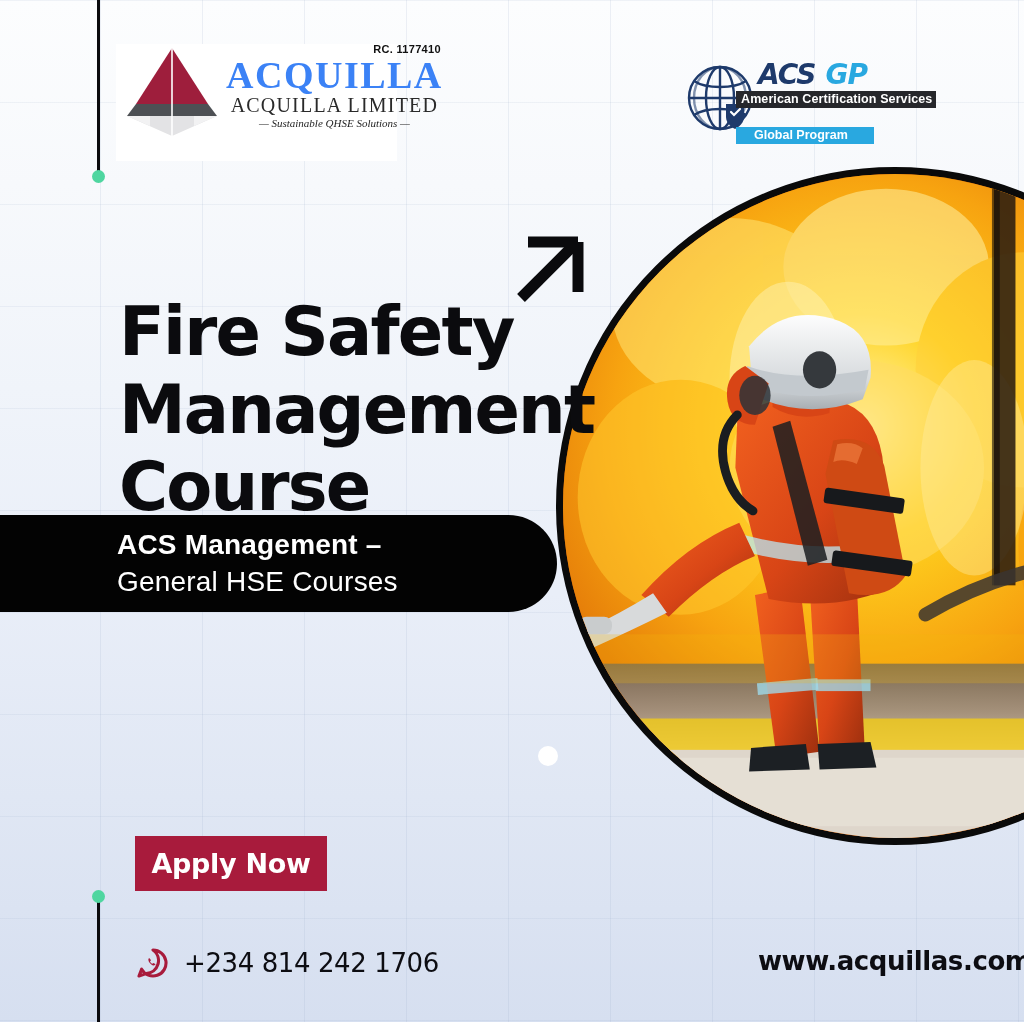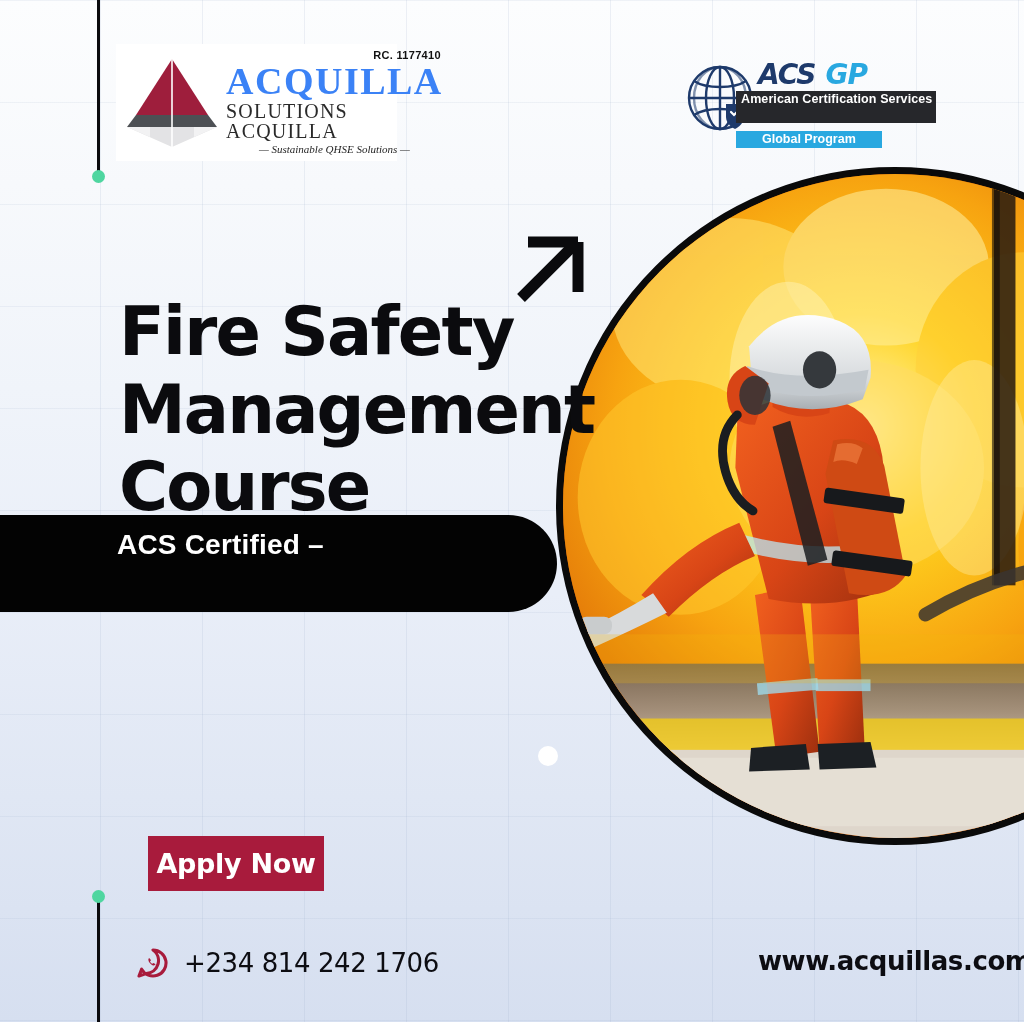--- a/index.html
+++ b/index.html
@@ -66,21 +66,20 @@
     background: #ffffff;
   }
 
   
   #acquilla-logo {
     position: absolute;
     left: 116px; top: 44px;
     width: 281px; height: 117px;
     background: #ffffff;
     display: flex;
-    align-items: center;
     padding-left: 6px;
   }
   #acquilla-mark { width: 100px; height: 96px; flex: none; }
   #acquilla-words {
     margin-left: 4px;
     display: flex;
     flex-direction: column;
     align-items: center;
     line-height: 1;
   }
@@ -132,35 +131,35 @@
     font-family: "DejaVu Sans", sans-serif;
     font-style: italic;
   }
   #acs-initials .acs { color: #1e3a6b; }
   #acs-initials .gp  { color: #29a8e0; margin-left: 10px; }
   #acs-american {
     background: #26272b;
     color: #ffffff;
     font-size: 12.5px;
     font-weight: bold;
-    padding: 1px 4px 17px 5px;
+    padding: 1px 4px 2px 5px;
     display: inline-block;
     letter-spacing: .1px;
     white-space: nowrap;
     margin-left: -22px;
   }
   #acs-global {
     background: #29a8e0;
     color: #ffffff;
     font-size: 12.5px;
     font-weight: bold;
-    padding: 1px 26px 2px 26px;
+    padding: 1px 26px 2px 18px;
     display: inline-block;
     margin-left: -22px;
-    margin-top: 8px;
+    margin-top: 19px;
     white-space: nowrap;
   }
 
   
   #arrow-icon { position: absolute; left: 512px; top: 228px; width: 80px; height: 80px; }
 
   
   #hero-circle {
     position: absolute;
     left: 556px; top: 167px;
@@ -222,22 +221,22 @@
     font-weight: bold;
     color: #b41d46;
     line-height: 1.36;
     letter-spacing: -.2px;
     white-space: nowrap;
   }
 
   
   #apply-now {
     position: absolute;
-    left: 148px; top: 836px;
-    width: 176px; height: 55px;
+    left: 135px; top: 836px;
+    width: 192px; height: 55px;
     background: #a81b3c;
     color: #ffffff;
     font-size: 27px;
     font-weight: bold;
     letter-spacing: -.3px;
     display: flex;
     align-items: center;
     justify-content: center;
     border: none;
     cursor: pointer;
@@ -293,21 +292,21 @@
       <polygon points="86,60 95,72 50,72 50,60" fill="#3e4145" opacity="0.92"></polygon>
       <polygon points="5,72 50,72 50,92" fill="#e3e3e5"></polygon>
       <polygon points="95,72 50,72 50,92" fill="#e3e3e5"></polygon>
       <polygon points="5,72 28,72 28,82" fill="#f2f2f3"></polygon>
       <polygon points="95,72 72,72 72,82" fill="#f2f2f3"></polygon>
       <line x1="50" y1="4" x2="50" y2="92" stroke="#ffffff" stroke-width="1.6"></line>
     </svg>
     <div id="acquilla-words">
       <div id="acquilla-rc">RC. 1177410</div>
       <div id="acquilla-name">ACQUILLA</div>
-      <div id="acquilla-sub">SOLUTIONS ACQUILLA</div>
+      <div id="acquilla-sub">ACQUILLA LIMITED</div>
       <div id="acquilla-tag">— Sustainable QHSE Solutions —</div>
     </div>
   </div>
 
   <div id="acs-logo">
     <svg id="acs-globe" viewBox="0 0 72 76">
       <g fill="none" stroke="#1e3a6b" stroke-width="2.4">
         <circle cx="34" cy="36" r="31"></circle>
         <ellipse cx="34" cy="36" rx="14" ry="31"></ellipse>
         <ellipse cx="34" cy="36" rx="26" ry="31" opacity="0.55"></ellipse>
@@ -450,21 +449,22 @@
         <path d="M500 400 q-70 14 -130 50" fill="none" stroke="#3a3430" stroke-width="14" stroke-linecap="round" opacity="0.85"></path>
       </g>
 
       <rect x="0" y="470" width="678" height="50" fill="#f5b60c" opacity="0.25"></rect>
     </svg>
   </div>
 
   <h1 id="headline">Fire Safety Management Course</h1>
 
   <div id="acs-banner">
-    <div id="banner-line1">ACS Certified –</div>
+    <div id="banner-line1">ACS Management –</div>
+    <div id="banner-line2">General HSE Courses</div>
   </div>
 
 
   <button id="apply-now">Apply Now</button>
 
 
   <div class="contact-row" id="contact-phone">
     <svg class="contact-icon" viewBox="0 0 34 30">
       <path d="M17 2 a13 13 0 1 1 -11.4 19.2 L3 28 l7.1 -2.4 A13 13 0 0 0 17 2 z" fill="none" stroke="#a81b3c" stroke-width="3.1" stroke-linejoin="round"></path>
       <path d="M12.6 10.4 c-0.5 1 -0.2 2.6 0.8 4 c1.1 1.6 2.7 2.7 4 3 c1 0.2 1.7 -0.3 2.2 -1.1 l-2 -1.4 l-1.2 0.9 c-0.9 -0.4 -1.9 -1.4 -2.4 -2.4 l1 -1.2 l-1.4 -2 z" fill="#a81b3c"></path>

